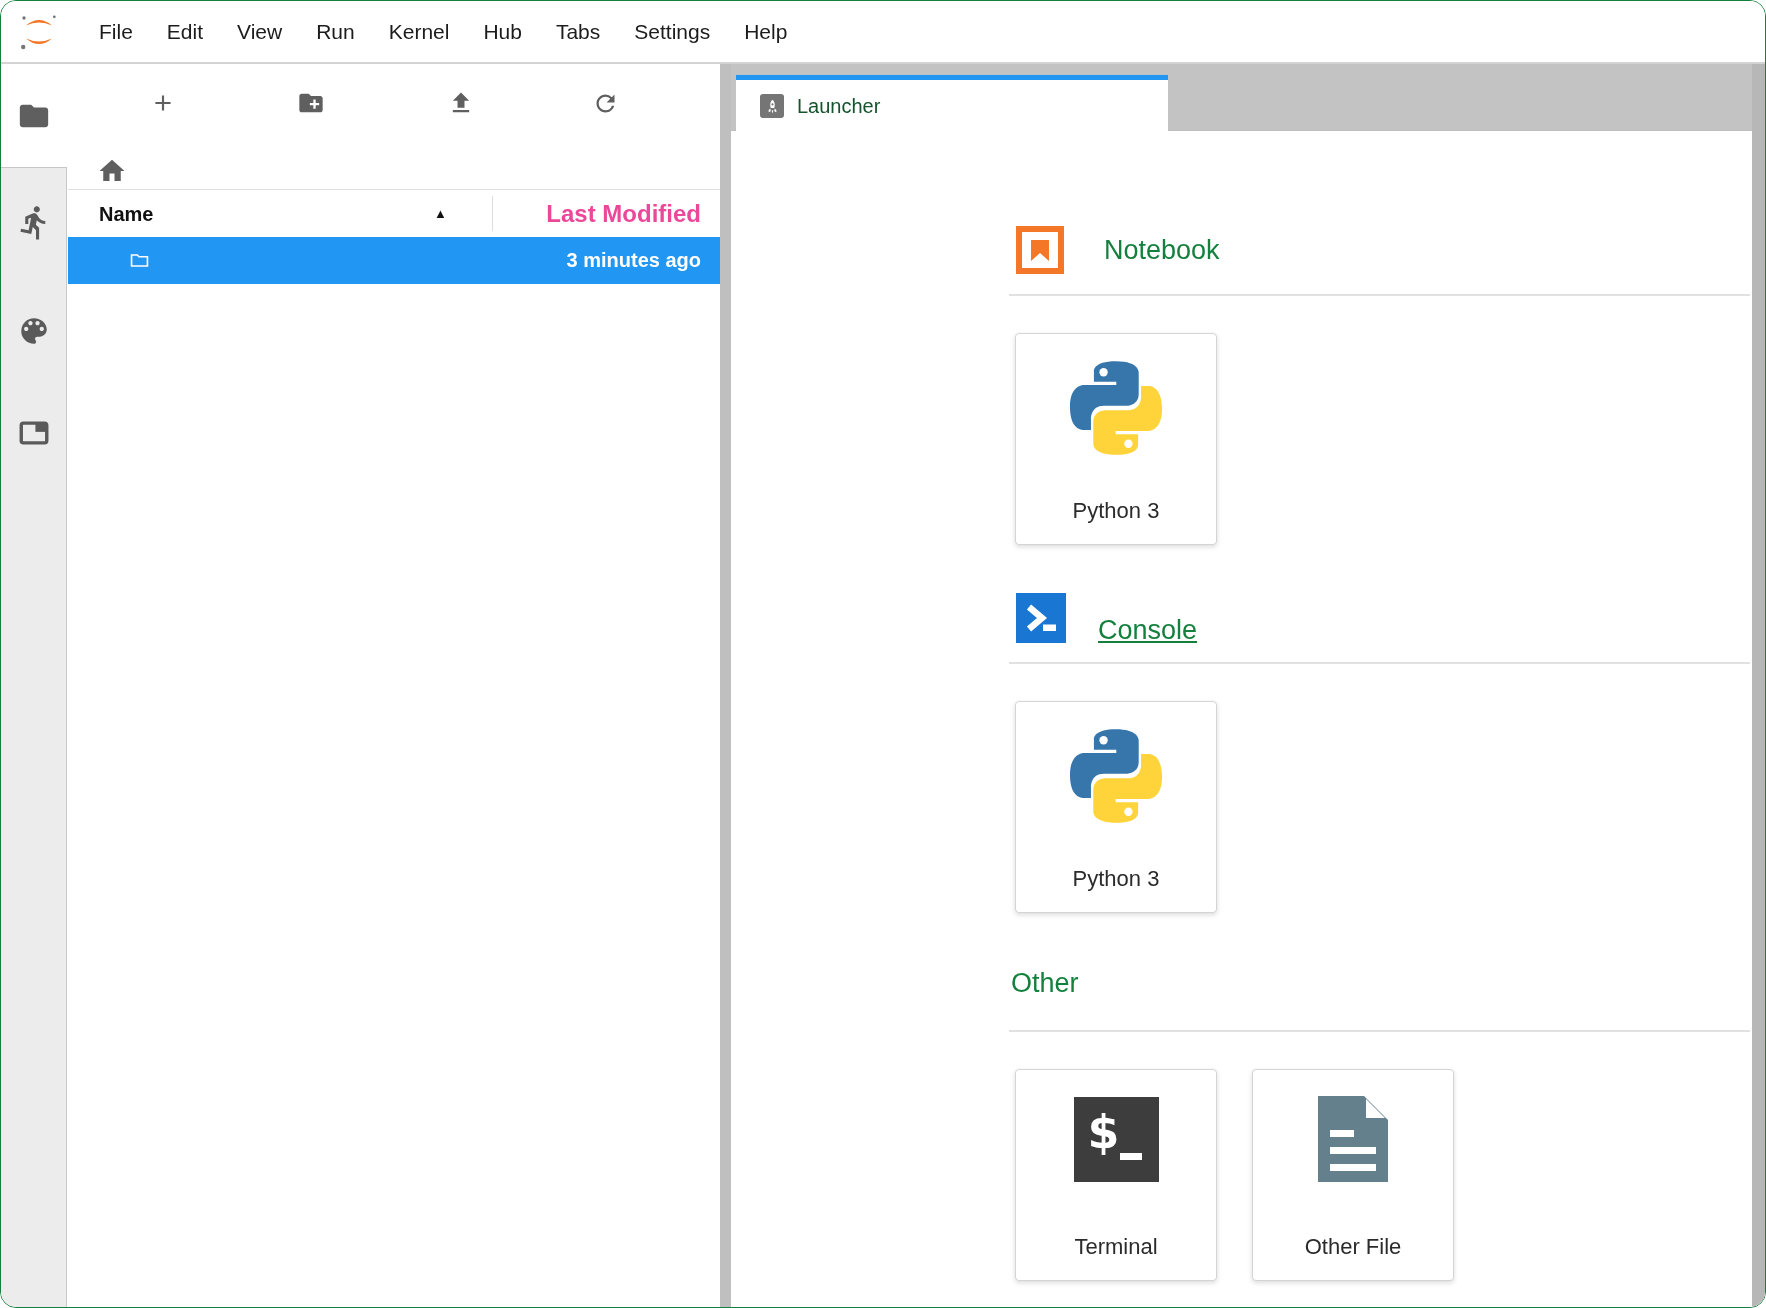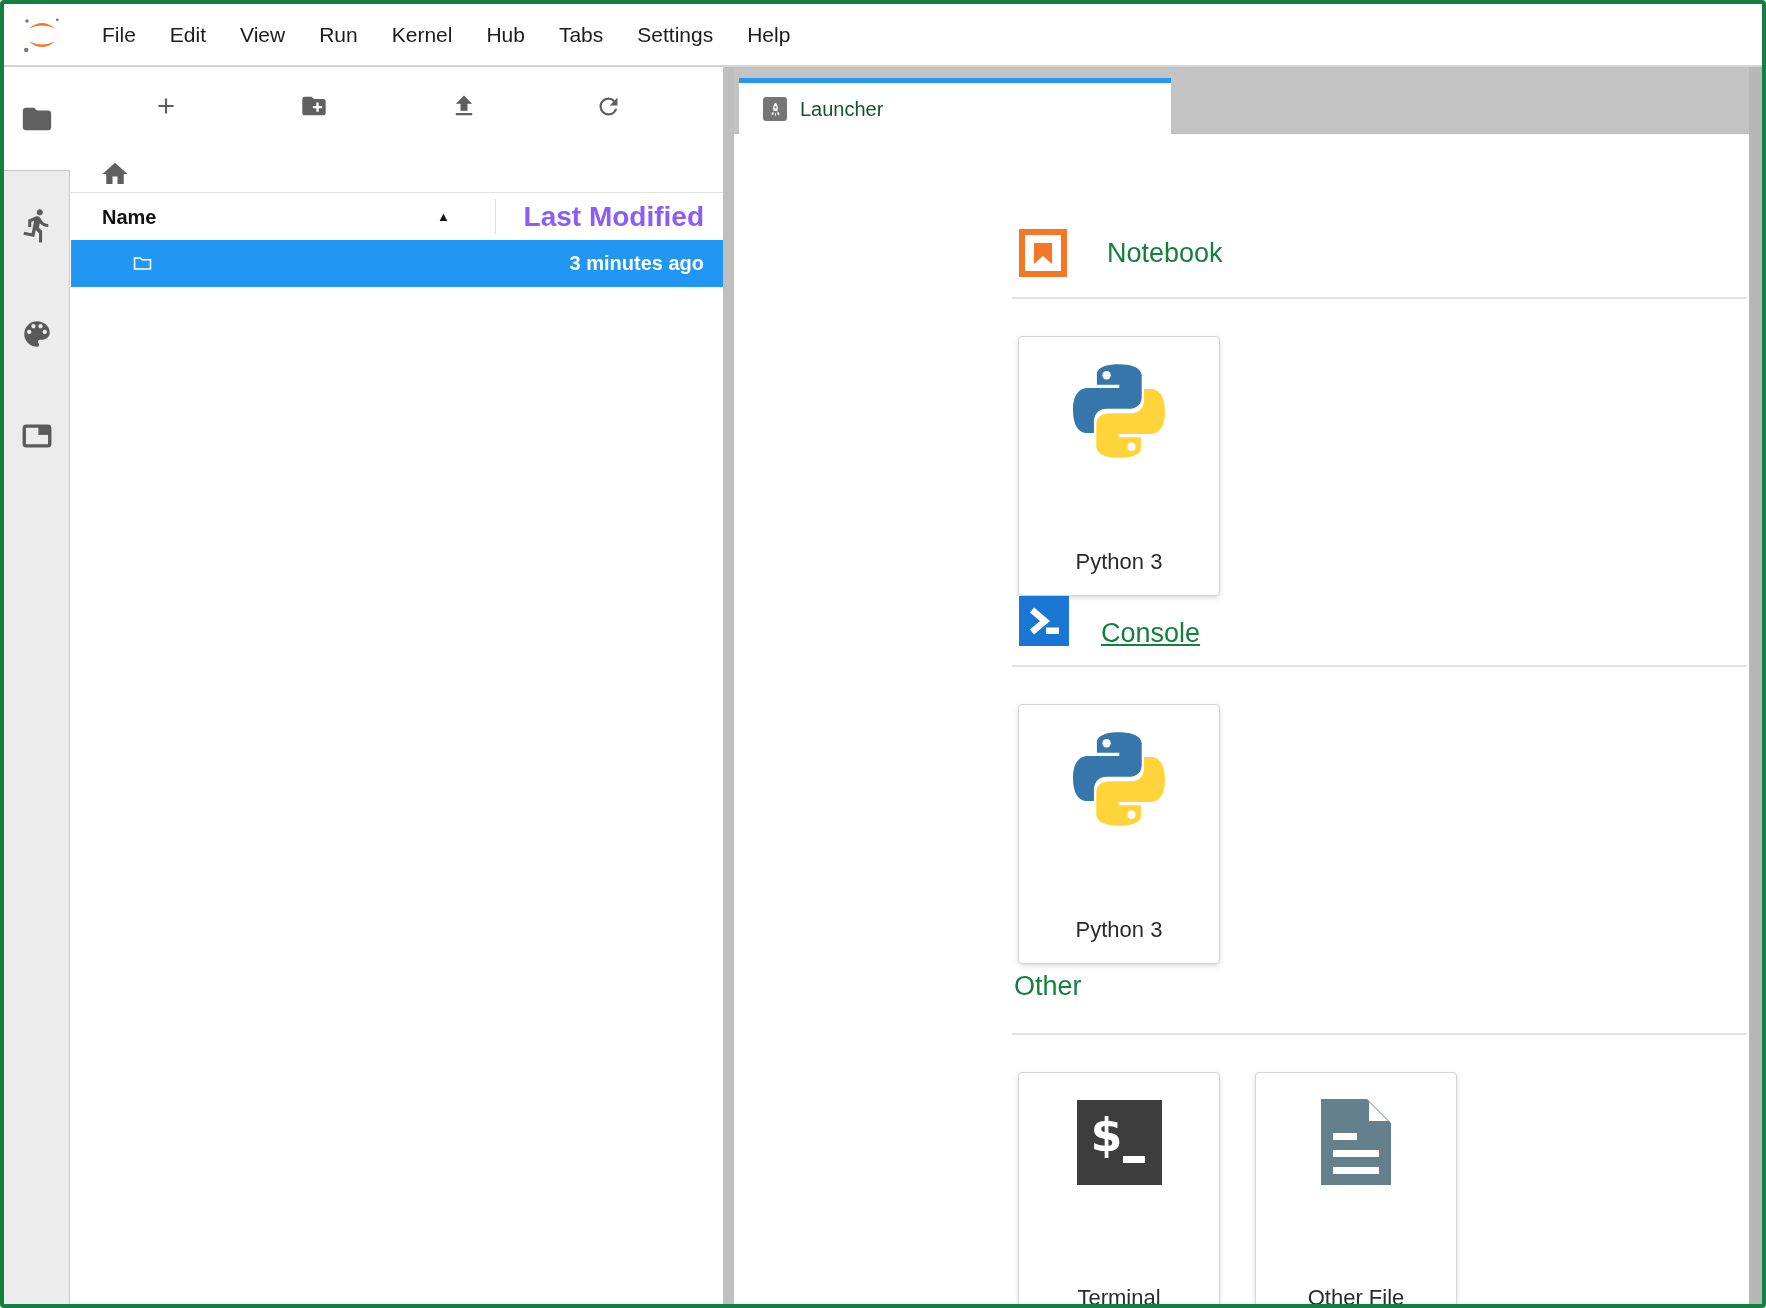--- a/index.html
+++ b/index.html
@@ -1,38 +1,38 @@
 <!DOCTYPE html>
 <html><head>
 <meta charset="utf-8">
 <style>
   html,body{margin:0;padding:0;background:#fff;}
   body{width:1766px;height:1308px;font-family:"Liberation Sans",sans-serif;-webkit-font-smoothing:antialiased;}
-  .window{position:relative;width:1766px;height:1308px;box-sizing:border-box;border:4px solid #15803d;border-radius:4px;overflow:hidden;background:#fff;}
+  .window{position:relative;width:1766px;height:1308px;box-sizing:border-box;border:1px solid #15803d;border-radius:16px;overflow:hidden;background:#fff;}
 
   
   .menubar{position:absolute;top:0;left:0;right:0;height:63px;background:#fff;border-bottom:2px solid #d4d4d4;box-sizing:border-box;}
   .logo{position:absolute;left:15px;top:8px;width:46px;height:46px;}
   .menu-items{position:absolute;left:81px;top:0;height:61px;display:flex;align-items:center;}
   .menu-item{padding:0 17px;font-size:21px;color:#1c1c1c;cursor:default;}
 
   
   .sidebar{position:absolute;left:0;top:63px;bottom:0;width:66px;background:#ececec;border-right:1px solid #c9c9c9;box-sizing:border-box;}
   .sidebar-active-seg{position:absolute;left:0;top:0;width:66px;height:104px;background:#fff;border-bottom:1px solid #c6c6c6;box-sizing:border-box;}
   .side-icon{position:absolute;left:0;width:66px;display:flex;justify-content:center;}
 
   
   .filebrowser{position:absolute;left:67px;top:63px;bottom:0;width:652px;background:#fff;}
   .fb-toolbar-icon{position:absolute;top:26px;width:30px;height:30px;display:flex;align-items:center;justify-content:center;}
   .breadcrumb{position:absolute;left:29px;top:92px;width:30px;height:30px;}
   .fb-header{position:absolute;left:0;right:0;top:125px;height:48px;border-top:1px solid #e2e2e2;box-sizing:border-box;}
   .fb-col-name{position:absolute;left:31px;top:0;height:48px;line-height:48px;font-size:20px;font-weight:700;color:#111;}
   .fb-sort{position:absolute;left:366px;top:0;height:48px;line-height:48px;font-size:13px;color:#111;}
   .fb-col-divider{position:absolute;left:424px;top:6px;bottom:6px;width:1px;background:#dedede;}
-  .fb-col-mod{position:absolute;left:424px;right:19px;top:0;height:48px;line-height:48px;font-size:28px;font-weight:700;color:#8b5cf6;text-align:right;}
+  .fb-col-mod{position:absolute;left:424px;right:19px;top:0;height:48px;line-height:48px;font-size:24px;font-weight:700;color:#ec4899;text-align:right;}
   .fb-row{position:absolute;left:0;right:0;top:173px;height:47px;background:#2196F3;color:#fff;}
   .fb-row-foldericon{position:absolute;left:60px;top:12px;}
   .fb-row-name{position:absolute;left:96px;top:0;height:47px;line-height:47px;font-size:20px;font-weight:600;}
   .fb-row-mod{position:absolute;right:19px;top:0;height:64px;line-height:47px;font-size:20px;font-weight:600;}
 
   
   .split-handle{position:absolute;left:719px;top:63px;bottom:0;width:11px;background:#bfbfbf;}
 
   
   .main{position:absolute;left:730px;top:63px;right:0;bottom:0;background:#fff;}
@@ -40,21 +40,21 @@
   .tab-active{position:absolute;left:5px;top:11px;width:432px;height:57px;background:#fff;border-top:5px solid #2196F3;box-sizing:border-box;display:flex;align-items:center;padding-left:24px;}
   .tab-icon{width:24px;height:24px;background:#757575;border-radius:3px;display:flex;align-items:center;justify-content:center;flex:0 0 auto;}
   .tab-label{margin-left:13px;font-size:20px;color:#14532d;}
   .right-strip{position:absolute;right:0;top:0;bottom:0;width:13px;background:#b7b7b7;}
 
   
   .launcher{position:absolute;top:67px;left:0;right:13px;bottom:0;background:#fff;overflow:hidden;}
   .sec-icon{position:absolute;}
   .sec-title{position:absolute;font-size:27px;color:#15803d;}
   .sec-divider{position:absolute;left:278px;right:2px;height:2px;background:#e1e1e1;}
-  .launch-card{position:absolute;width:202px;height:260px;box-sizing:border-box;background:#fff;border:1px solid #d4d4d4;border-radius:4px;box-shadow:0 2px 5px rgba(0,0,0,.14);cursor:pointer;}
+  .launch-card{position:absolute;width:202px;height:212px;box-sizing:border-box;background:#fff;border:1px solid #d4d4d4;border-radius:4px;box-shadow:0 2px 5px rgba(0,0,0,.14);cursor:pointer;}
   .card-label{position:absolute;left:0;right:0;bottom:20px;text-align:center;font-size:22px;color:#2b2b2b;}
   .card-art{position:absolute;left:0;right:0;display:flex;justify-content:center;}
 
   .terminal-box{width:85px;height:85px;background:#3d3d3d;position:relative;}
   .terminal-dollar{position:absolute;left:14px;top:8px;color:#fff;font-size:46px;font-weight:700;font-family:"DejaVu Sans",sans-serif;}
   .terminal-underscore{position:absolute;left:46px;top:56px;width:22px;height:7px;background:#fff;}
 </style>
 </head>
 <body>
 

